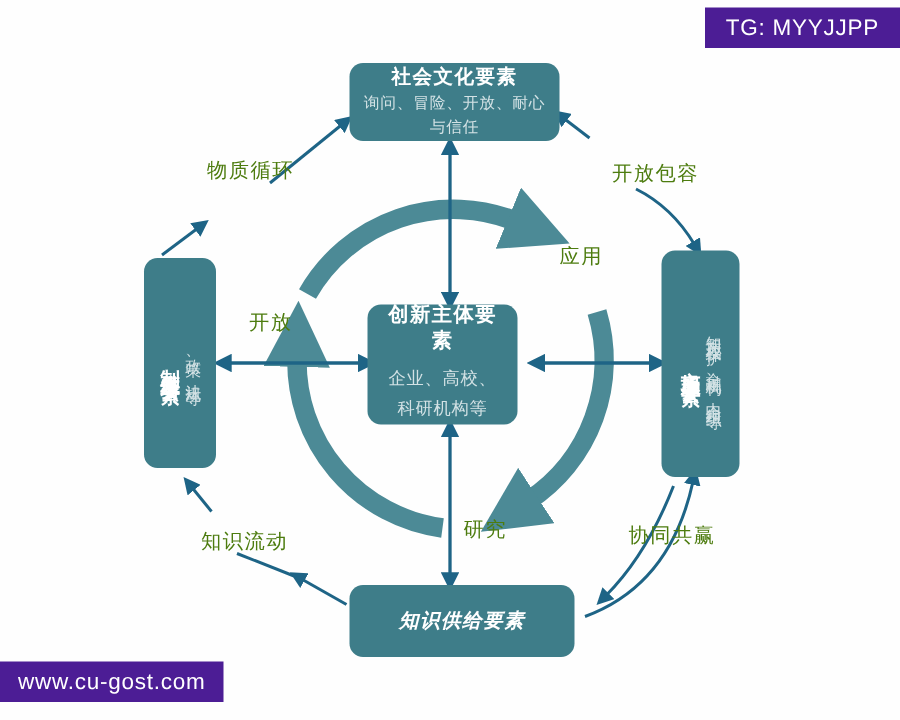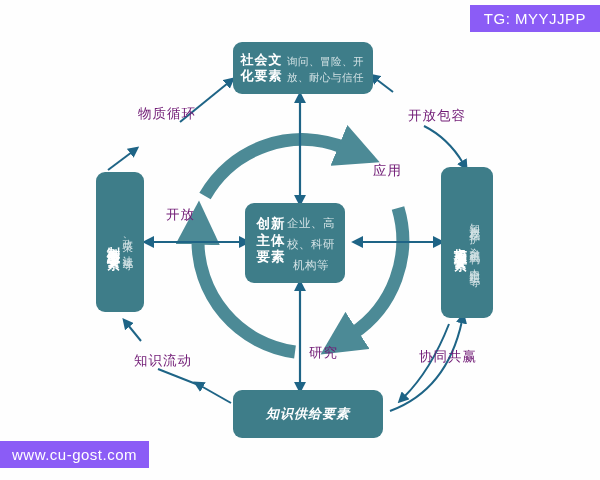--- a/index.html
+++ b/index.html
@@ -1,48 +1,48 @@
 <!DOCTYPE html>
 <html><head>
 <meta charset="utf-8">
 <style>
   html,body{margin:0;padding:0;background:#fff;}
   .canvas{position:relative;width:600px;height:480px;background:#fefefe;overflow:hidden;
           font-family:"Liberation Sans","DejaVu Sans",sans-serif;}
   svg.arrows{position:absolute;left:0;top:0;width:600px;height:480px;}
 
   .box{position:absolute;background:#3E7D89;color:#fff;border-radius:9px;
-       display:flex;flex-direction:row;align-items:center;justify-content:center;
+       display:flex;flex-direction:column;align-items:center;justify-content:center;
        text-align:center;box-sizing:border-box;}
   .box .t{font-weight:bold;font-size:13px;letter-spacing:1px;line-height:1.25;}
   .box .s{font-size:10.5px;color:#d3e2e5;line-height:1.45;margin-top:3px;letter-spacing:.5px;}
 
   .vbox{flex-direction:row;}
   .vbox .t,.vbox .s{writing-mode:vertical-rl;text-orientation:upright;margin:0;letter-spacing:2px;}
   .vbox .t{font-size:13px;}
   .vbox .s{font-size:10.5px;line-height:1.35;}
 
   #box-top{left:233px;top:42px;width:140px;height:52px;padding:4px 6px;}
   #box-left{left:96px;top:172px;width:48px;height:140px;padding:4px 2px;}
   #box-right{left:441px;top:167px;width:52px;height:151px;padding:4px 2px;}
   #box-bottom{left:233px;top:390px;width:150px;height:48px;padding:4px 6px;font-style:italic;}
   #box-center{left:245px;top:203px;width:100px;height:80px;padding:4px 10px;}
   #box-center .t{font-size:13.5px;margin-bottom:4px;}
   #box-center .s{font-size:11.5px;line-height:1.8;}
 
-  .lbl{position:absolute;color:#701a75;font-size:13.5px;letter-spacing:1px;white-space:nowrap;}
+  .lbl{position:absolute;color:#4d7c0f;font-size:13.5px;letter-spacing:1px;white-space:nowrap;}
   #lbl-tl{left:138px;top:105px;}
   #lbl-tr{left:408px;top:107px;}
   #lbl-bl{left:134px;top:352px;}
   #lbl-br{left:419px;top:348px;}
   #lbl-open{left:166px;top:206px;}
   #lbl-apply{left:373px;top:162px;}
   #lbl-research{left:309px;top:344px;}
 
-  .badge{position:absolute;background:#8b5cf6;color:#fff;font-size:15px;letter-spacing:.5px;
+  .badge{position:absolute;background:#4c1d95;color:#fff;font-size:15px;letter-spacing:.5px;
          padding:5px 14px;}
   #badge-tg{right:0;top:5px;}
   #badge-site{left:0;top:441px;padding:5px 12px;}
 </style>
 </head>
 <body>
 
 <div class="canvas">
 
   <svg class="arrows" viewBox="0 0 600 480">

